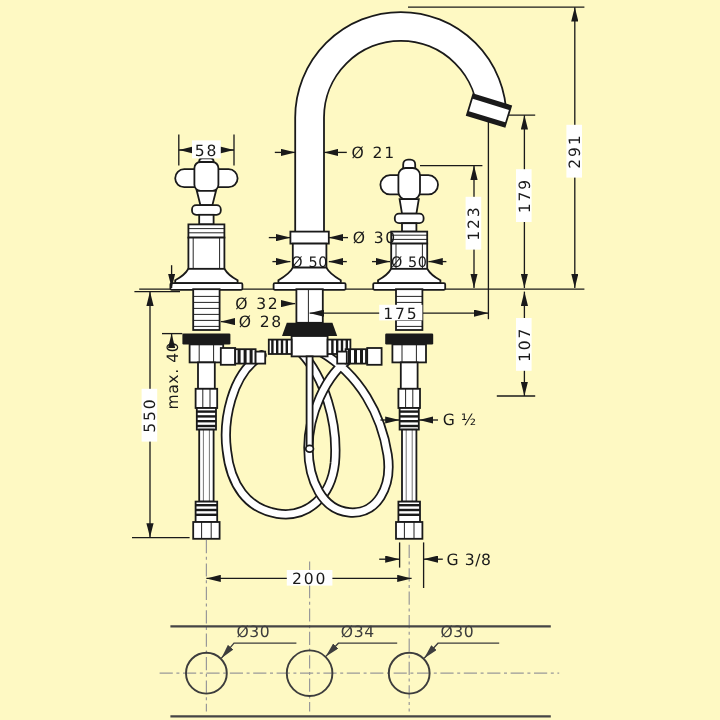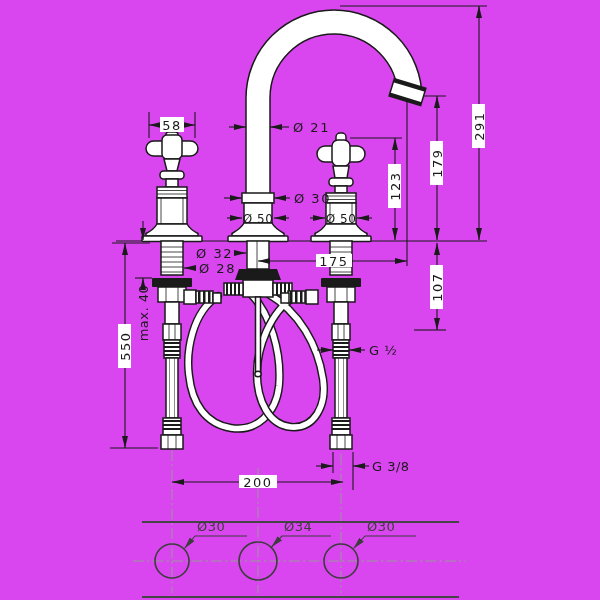--- a/index.html
+++ b/index.html
@@ -1,16 +1,16 @@
 <!DOCTYPE html>
 <html><head>
 <meta charset="utf-8">
 <style>
   html,body{margin:0;padding:0;background:#fff;}
-  .canvas{width:600px;height:600px;background:#d946ef;position:relative;overflow:hidden;}
+  .canvas{width:600px;height:600px;background:#fef9c3;position:relative;overflow:hidden;}
   svg{display:block;}
   svg text{font-family:"DejaVu Sans","Liberation Sans",sans-serif;fill:#1a1a1a;font-size:13px;letter-spacing:1.5px;}
   svg text.rot{letter-spacing:1.5px;}
   svg text.tpl-t{fill:#3d3d3d;letter-spacing:0.5px;}
   .ln{stroke:#1a1a1a;stroke-width:1.1;fill:none;}
   .shape{fill:#fff;stroke:#1a1a1a;stroke-width:1.5;}
   .det{stroke:#1a1a1a;stroke-width:0.8;fill:none;}
   .blk{fill:#1a1a1a;stroke:none;}
   .dim{stroke:#1a1a1a;stroke-width:1.1;fill:none;}
   .bg{fill:#fff;stroke:none;}

